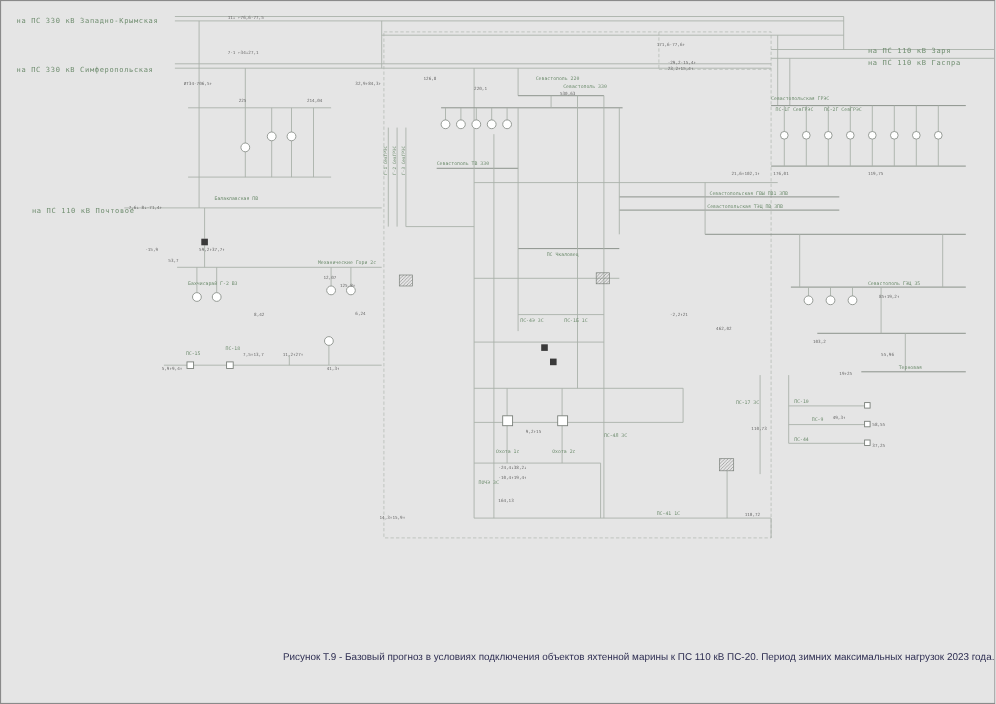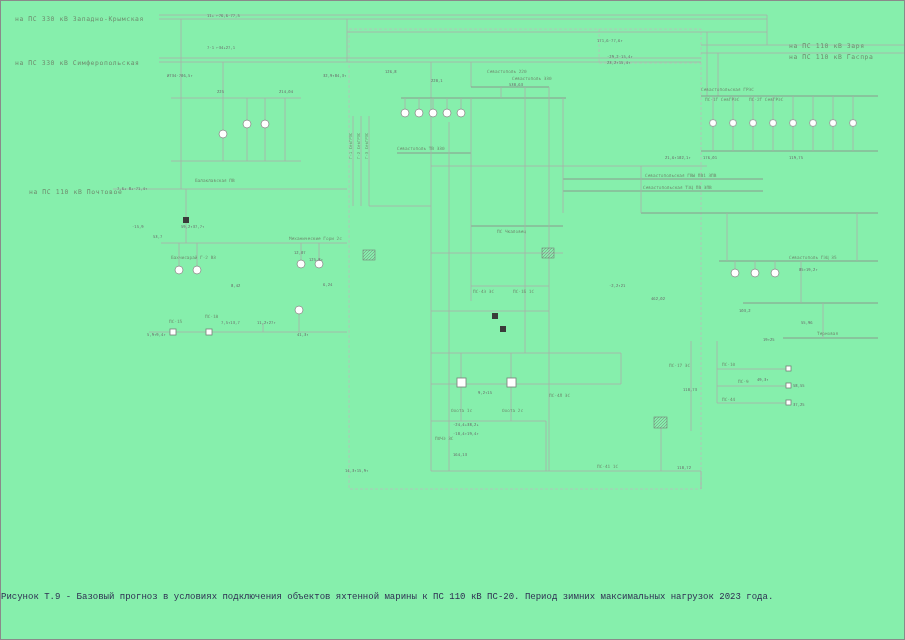--- a/index.html
+++ b/index.html
@@ -1,19 +1,19 @@
 <!DOCTYPE html>
 <html style="--label-green: #6f8d6f; --line-gray: #a9b0a9; --value-gray: #6a6a6a; --caption-blue: #2e2e52;"><head>
 <meta charset="utf-8">
 <style>
   html,body{margin:0;padding:0;background:#ffffff;}
   .page{
     position:relative;
     width:905px;height:640px;
-    background:#86efac;
+    background:#e5e5e5;
     border:1px solid #8a8a8a;
     box-sizing:border-box;
     overflow:hidden;
     font-family:"DejaVu Sans Mono", monospace;
   }
   svg{position:absolute;left:0;top:0;}
   
   .ln      {stroke:var(--line-gray,#a9b0a9);stroke-width:0.8;fill:none;}
   .ln-dk   {stroke:#8b928b;stroke-width:0.9;fill:none;}
   .dashed  {stroke:#b9bfb9;stroke-width:0.8;fill:none;stroke-dasharray:3 2;}
@@ -22,22 +22,22 @@
   .sq-open   {fill:#ffffff;stroke:#777d77;stroke-width:0.8;}
   .hatched   {fill:url(#hatch);stroke:#777d77;stroke-width:0.6;}
   
   .lbl-corridor{font-family:"DejaVu Sans Mono",monospace;font-size:6.4px;letter-spacing:0.6px;fill:var(--label-green,#6f8d6f);}
   .lbl-station {font-family:"DejaVu Sans Mono",monospace;font-size:4.4px;fill:var(--label-green,#6f8d6f);}
   .lbl-rot     {font-family:"DejaVu Sans Mono",monospace;font-size:4px;fill:var(--label-green,#6f8d6f);}
   .lbl-value   {font-family:"DejaVu Sans Mono",monospace;font-size:3.9px;fill:var(--value-gray,#6a6a6a);}
   
   .caption{
     position:absolute;left:0;right:0;top:590px;
-    text-align:left;
-    font-family:Liberation Mono, monospace;
+    text-align:right;
+    font-family:Liberation Sans, sans-serif;
     font-size:9px;line-height:12px;
     color:var(--caption-blue,#2e2e52);
   }
 </style>
 </head>
 <body>
 
 <div class="page">
 
   <svg width="905" height="640" viewBox="0 0 905 640">

